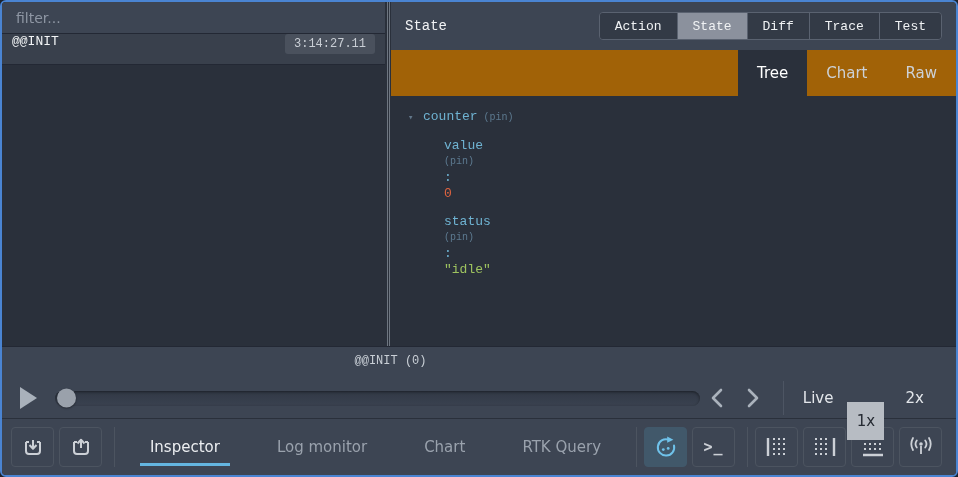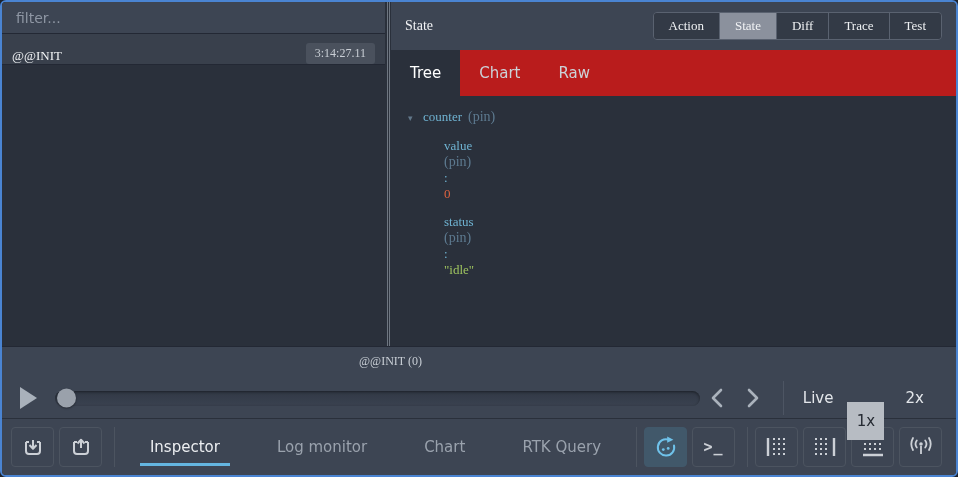--- a/index.html
+++ b/index.html
@@ -1,53 +1,53 @@
 <!DOCTYPE html>
 <html><head>
 <meta charset="utf-8">
 <style>
   html,body{margin:0;padding:0;width:958px;height:477px;background:#1e232c;}
   *{box-sizing:border-box;}
   body{font-family:"DejaVu Sans","Liberation Sans",sans-serif;-webkit-font-smoothing:antialiased;}
   .window{width:958px;height:477px;border:2px solid #4a84d2;border-radius:6px;overflow:hidden;
           background:#2a303b;display:flex;flex-direction:column;}
-  .mono{font-family:Liberation Serif, serif;}
+  .mono{font-family:Liberation Mono, monospace;}
 
   
   .top{flex:1;display:flex;min-height:0;}
   .left-panel{width:383px;display:flex;flex-direction:column;background:#2a303b;}
   .filter-bar{height:32px;background:#3d4553;border-bottom:1px solid #232834;display:flex;align-items:center;padding:0 12px;}
   .filter-input{width:100%;background:transparent;border:none;outline:none;color:#dfe3e8;
                 font-family:"DejaVu Sans","Liberation Sans",sans-serif;font-size:14px;}
   .filter-input::placeholder{color:#8e96a3;opacity:1;}
-  .action-row{height:31px;background:#39404c;border-bottom:1px solid #232834;display:flex;align-items:flex-end;padding:0 10px;}
+  .action-row{height:31px;background:#39404c;border-bottom:1px solid #232834;display:flex;align-items:flex-start;padding:0 10px;}
   .action-name{color:#f2f4f6;font-size:13px;}
   .action-time{margin-left:auto;background:#4a515d;color:#c9ced5;font-size:12px;padding:3px 9px;border-radius:3px;}
   .action-list-rest{flex:1;background:#2a303b;}
 
   .splitter{width:6px;background:#2a303b;display:flex;justify-content:center;cursor:col-resize;}
   .splitter-lines{width:3px;height:100%;border-left:1px solid #6e7681;border-right:1px solid #6e7681;}
 
   .right-panel{flex:1;display:flex;flex-direction:column;min-width:0;}
   .state-header{height:48px;background:#3d4553;display:flex;align-items:center;padding:0 14px;}
   .state-title{color:#f2f3f5;font-size:14px;}
   .tab-group{margin-left:auto;display:flex;border:1px solid #5a6270;border-radius:4px;overflow:hidden;height:28px;}
   .tab-btn{background:#333a46;color:#f0f2f4;font-size:13px;padding:0 15px;display:flex;align-items:center;
            border-left:1px solid #5a6270;cursor:pointer;}
   .tab-btn:first-child{border-left:none;}
   .tab-btn.selected{background:#8b919d;}
-  .subtab-bar{height:46px;background:#b91c1c;display:flex;align-items:stretch;}
+  .subtab-bar{height:46px;background:#a16207;display:flex;align-items:stretch;justify-content:flex-end;}
   .subtab{display:flex;align-items:center;padding:0 19px;font-size:15px;color:#ccd1d7;cursor:pointer;}
   .subtab.selected{background:#2a303b;color:#ffffff;}
   .state-content{flex:1;background:#2a303b;padding:13px 0 0 17px;font-size:13px;}
   .tree-row{display:flex;align-items:baseline;margin-bottom:12px;line-height:16px;}
   .tree-row.child{padding-left:30px;flex-direction:column;}
   .tree-arrow{font-size:9px;color:#62778a;width:15px;flex:0 0 15px;}
   .tree-key{color:#6fb3d2;}
-  .tree-pin{color:#5d7a90;font-size:14px;margin-left:6px;}
+  .tree-pin{color:#5d7a90;font-size:10px;margin-left:6px;}
   .tree-colon{color:#6fb3d2;margin-right:7px;}
   .val-number{color:#de6340;}
   .val-string{color:#9ec35f;}
 
   
   .playback{height:72px;background:#3d4553;border-top:1px solid #232834;position:relative;flex:0 0 72px;}
   .playback-label{position:absolute;top:7px;left:55px;width:667px;text-align:center;color:#c9cfd6;font-size:12px;}
   .playback-row{position:absolute;left:0;right:0;top:30px;height:42px;display:flex;align-items:center;padding:0 17px;}
   .play-btn{width:22px;height:24px;margin-right:15px;cursor:pointer;display:flex;align-items:center;}
   .slider-track{width:666px;height:15px;border-radius:8px;background:linear-gradient(#313845,#3a4250);

